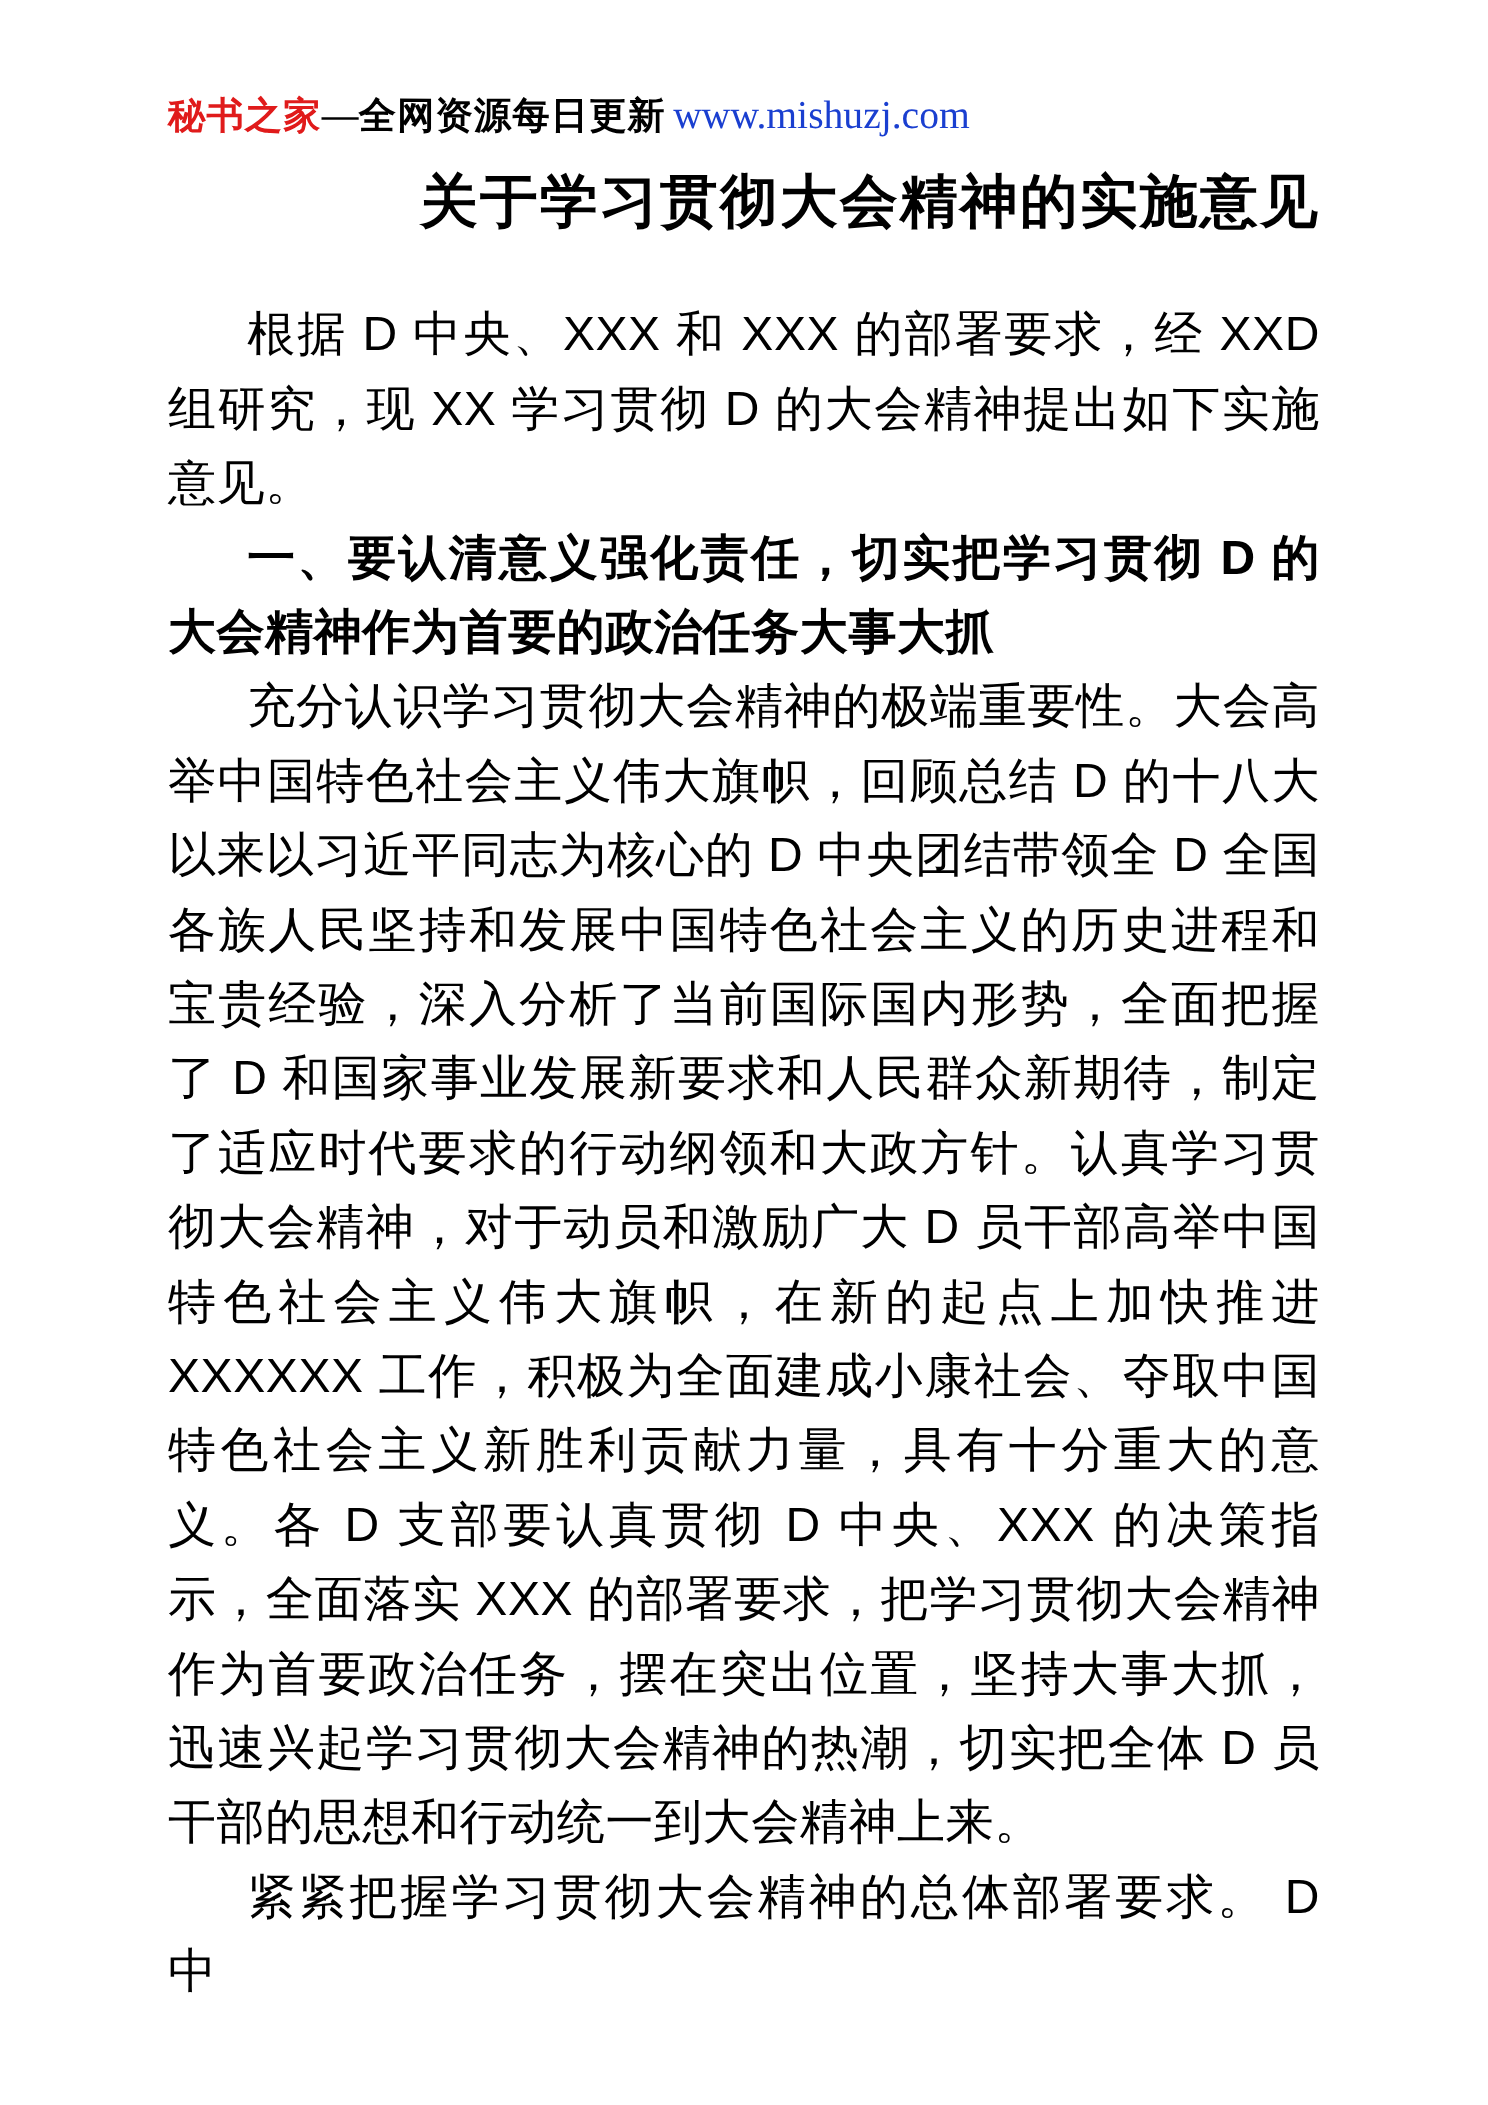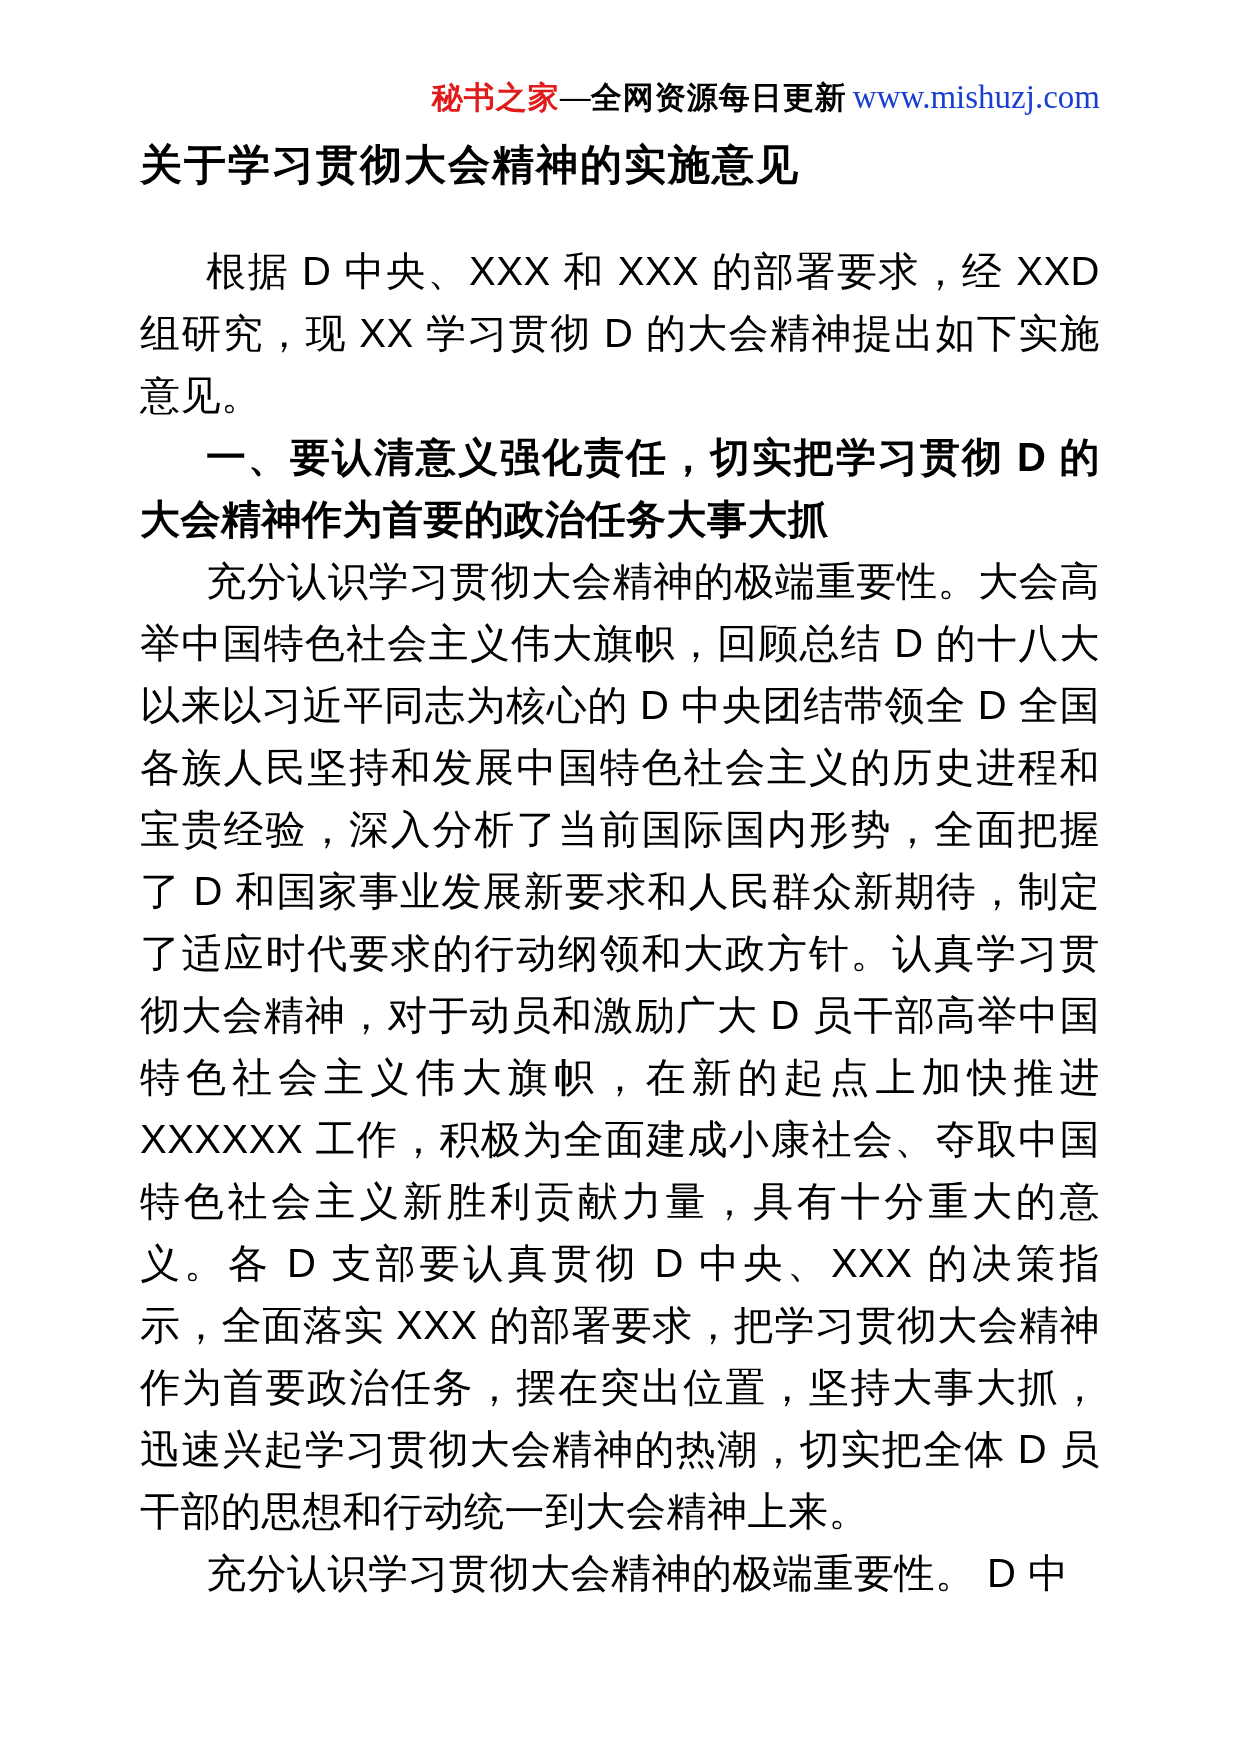--- a/index.html
+++ b/index.html
@@ -15,21 +15,21 @@
     overflow: hidden;
   }
   .page {
     position: relative;
     width: 1240px;
     height: 1754px;
     box-sizing: border-box;
     padding: 78px 140px 0 140px;
   }
   .watermark {
-    text-align: right;
+    text-align: left;
     font-size: 31px;
     line-height: 1.2;
     white-space: nowrap;
     margin-bottom: 18px;
   }
   .watermark .brand {
     color: #e01b1b;
     font-weight: 700;
     letter-spacing: 1px;
   }
@@ -43,22 +43,22 @@
     letter-spacing: 1px;
   }
   .watermark .url {
     color: #1a3fd0;
     font-family: "Liberation Serif", serif;
     font-weight: 400;
     font-size: 33px;
     margin-left: 6px;
   }
   .doc-title {
-    text-align: left;
-    font-size: 42px;
+    text-align: right;
+    font-size: 48px;
     font-weight: 700;
     letter-spacing: 2px;
     margin: 20px 0 48px 0;
     line-height: 1.3;
   }
   .body-text p {
     font-size: 40px;
     line-height: 62px;
     margin: 0 0 0 0;
     text-align: justify;
@@ -78,16 +78,16 @@
   <div class="watermark">
     <span class="brand">秘书之家</span><span class="dash">—</span><span class="tagline">全网资源每日更新</span><span class="url">www.mishuzj.com</span>
   </div>
 
   <h1 class="doc-title">关于学习贯彻大会精神的实施意见</h1>
 
   <div class="body-text">
     <p>根据 D 中央、XXX 和 XXX 的部署要求，经 XXD 组研究，现 XX 学习贯彻 D 的大会精神提出如下实施意见。</p>
     <p class="heading">一、要认清意义强化责任，切实把学习贯彻 D 的大会精神作为首要的政治任务大事大抓</p>
     <p>充分认识学习贯彻大会精神的极端重要性。大会高举中国特色社会主义伟大旗帜，回顾总结 D 的十八大以来以习近平同志为核心的 D 中央团结带领全 D 全国各族人民坚持和发展中国特色社会主义的历史进程和宝贵经验，深入分析了当前国际国内形势，全面把握了 D 和国家事业发展新要求和人民群众新期待，制定了适应时代要求的行动纲领和大政方针。认真学习贯彻大会精神，对于动员和激励广大 D 员干部高举中国特色社会主义伟大旗帜，在新的起点上加快推进 XXXXXX 工作，积极为全面建成小康社会、夺取中国特色社会主义新胜利贡献力量，具有十分重大的意义。各 D 支部要认真贯彻 D 中央、XXX 的决策指示，全面落实 XXX 的部署要求，把学习贯彻大会精神作为首要政治任务，摆在突出位置，坚持大事大抓，迅速兴起学习贯彻大会精神的热潮，切实把全体 D 员干部的思想和行动统一到大会精神上来。</p>
-    <p>充分认识学习贯彻大会精神的极端重要性。 D 中</p>
+    <p>紧紧把握学习贯彻大会精神的总体部署要求。 D 中</p>
   </div>
 
 </div>
 
 </body></html>

